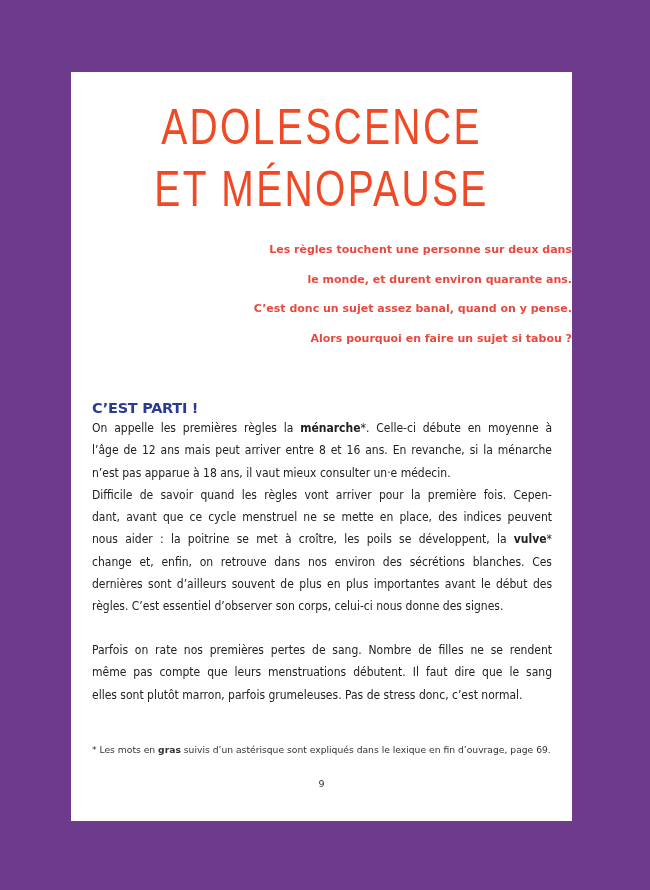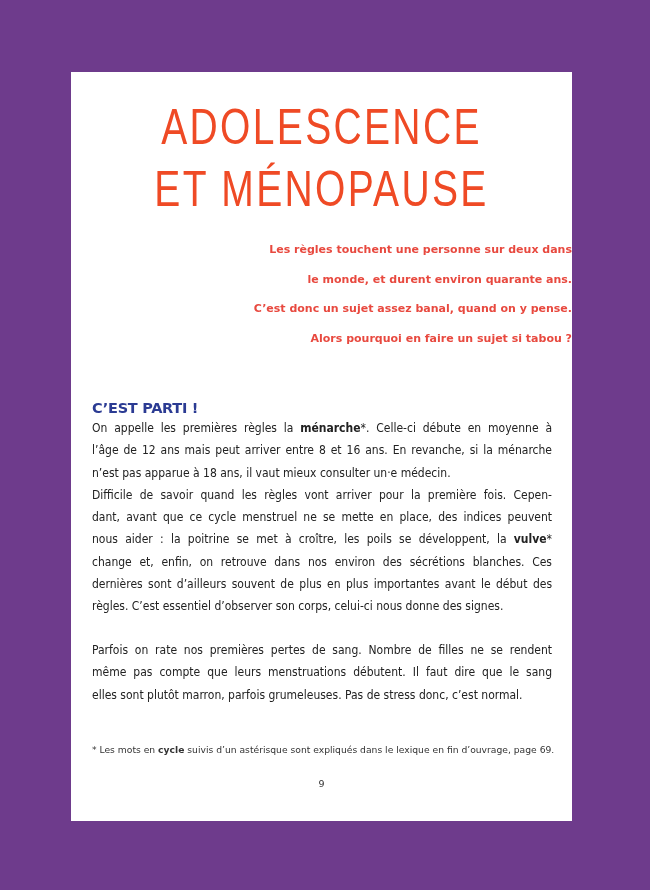--- a/index.html
+++ b/index.html
@@ -53,16 +53,16 @@
     <span class="ln">dernières sont d’ailleurs souvent de plus en plus importantes avant le début des</span>
     <span class="ln last">règles. C’est essentiel d’observer son corps, celui-ci nous donne des signes.</span>
   </div>
 
   <div class="body-text p2">
     <span class="ln">Parfois on rate nos premières pertes de sang. Nombre de filles ne se rendent</span>
     <span class="ln">même pas compte que leurs menstruations débutent. Il faut dire que le sang</span>
     <span class="ln last">elles sont plutôt marron, parfois grumeleuses. Pas de stress donc, c’est normal.</span>
   </div>
 
-  <div class="footnote"><span>* Les mots en </span><b>cycle</b><span> suivis d’un astérisque sont expliqués dans le lexique en fin d’ouvrage, page 69.</span></div>
+  <div class="footnote"><span>* Les mots en </span><b>gras</b><span> suivis d’un astérisque sont expliqués dans le lexique en fin d’ouvrage, page 69.</span></div>
 
   <div class="pagenum">9</div>
 </div>
 
 </body></html>

